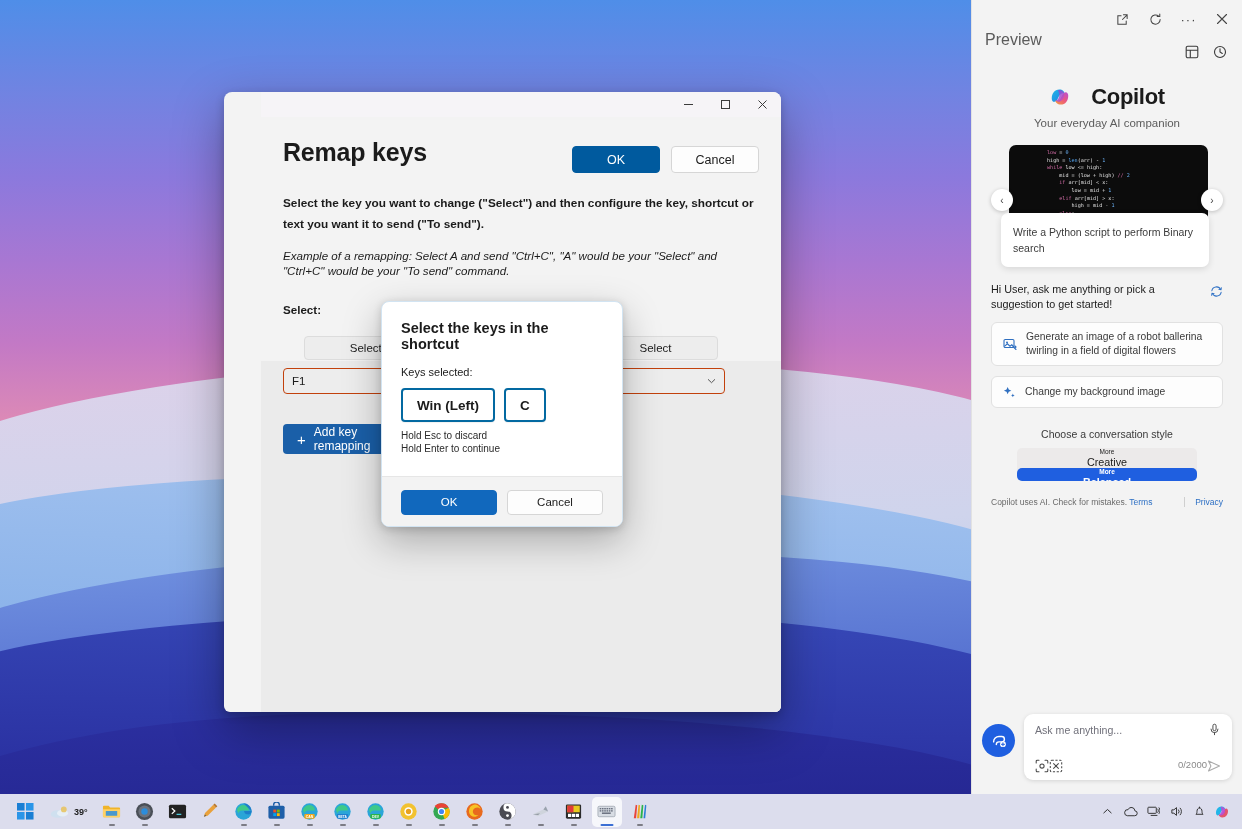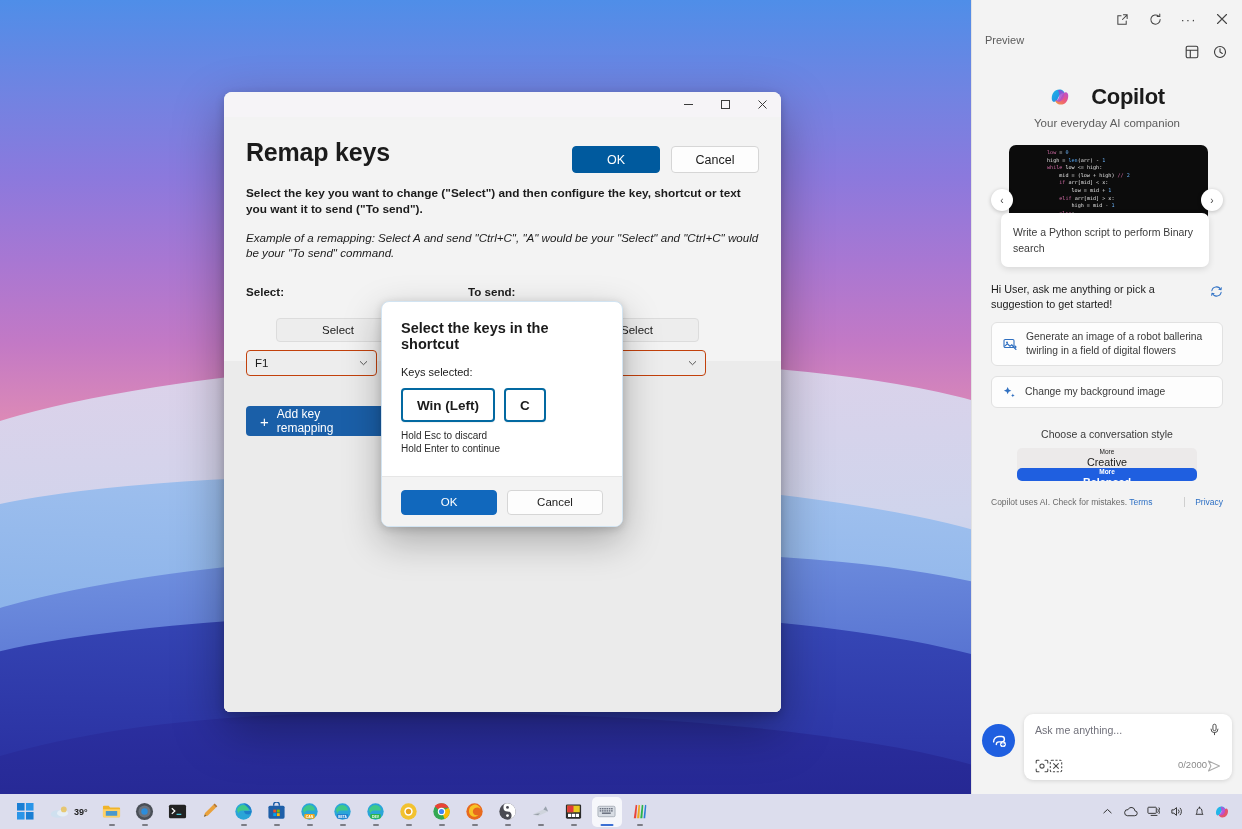--- a/index.html
+++ b/index.html
@@ -53,20 +53,21 @@
     transform: rotate(-1.2deg);
   }
 
   
   #remap-window {
     position: absolute; left: 224px; top: 92px; width: 557px; height: 620px;
     background: #f3f3f3;
     border-radius: 8px 8px 6px 6px;
     box-shadow: 0 18px 50px rgba(0,0,0,.34), 0 3px 10px rgba(0,0,0,.20);
     overflow: hidden;
+    padding-left: 37px;
   }
   #remap-titlebar {
     height: 25px; background: #f6f4f7; display: flex; justify-content: flex-end;
     align-items: stretch;
   }
   .tb-btn {
     width: 37px; display: flex; align-items: center; justify-content: center;
     color: #3b3b3b; font-size: 10px; cursor: default;
   }
   #remap-body { padding: 0 22px; background: #f3f3f3; position: relative; height: 595px; }
@@ -80,22 +81,22 @@
     background: #005a9e; color: #fff; border: 1px solid #005a9e;
     border-radius: 4px; font-size: 12.5px; width: 88px; height: 27px;
     display: flex; align-items: center; justify-content: center; cursor: default;
   }
   .btn-plain {
     background: #fdfdfd; color: #1b1b1b; border: 1px solid #d6d6d6;
     border-radius: 4px; font-size: 12.5px; width: 88px; height: 27px;
     display: flex; align-items: center; justify-content: center; cursor: default;
   }
   #remap-desc {
-    margin-top: 12px; font-size: 11.8px; font-weight: 700; color: #1b1b1b;
-    line-height: 16px; max-width: 545px;
+    margin-top: 20px; font-size: 11.8px; font-weight: 700; color: #1b1b1b;
+    line-height: 21px; max-width: 545px;
   }
   #remap-example {
     margin-top: 13px; font-size: 11.6px; font-style: italic; color: #1b1b1b;
     line-height: 15px; max-width: 545px;
   }
   #col-headers {
     margin-top: 25px; display: flex; font-size: 11.6px; font-weight: 700; color: #1b1b1b;
   }
   #col-headers .c1 { width: 222px; }
   #remap-rows { margin-top: 20px; display: flex; gap: 0; }
@@ -154,21 +155,21 @@
   #modal-footer .btn-accent { width: 97px; height: 25px; background:#1168bd; border-color:#1168bd; font-size:11.5px; }
   #modal-footer .btn-plain { width: 97px; height: 25px; font-size:11.5px; }
 
   
   #copilot {
     position: absolute; right: 0; top: 0; width: 271px; height: 794px;
     background: #f3f3f3; display: flex; flex-direction: column;
     border-left: 1px solid #e2e2e2;
   }
   #cp-titlebar { height: 38px; display: flex; align-items: center; padding: 0 4px 0 13px; }
-  #cp-preview-label { font-size: 11px; color: #5b5b5b; flex: 1; margin-top: 41px; }
+  #cp-preview-label { font-size: 16px; color: #5b5b5b; flex: 1; margin-top: 41px; }
   .cp-tb-btn {
     width: 33px; height: 30px; display: flex; align-items: center; justify-content: center;
     color: #444; border-radius: 4px; cursor: default;
   }
   #cp-subbar { height: 28px; display: flex; justify-content: flex-end; align-items: center; padding-right: 10px; gap: 4px;}
   .cp-sub-btn { width: 24px; height: 24px; display:flex; align-items:center; justify-content:center; color:#3a3a3a; cursor: default;}
 
   #cp-scroll { flex: 1; overflow: hidden; display: flex; flex-direction: column; align-items: center; }
   #cp-brand { display: flex; align-items: center; gap: 20px; margin-top: 18px; }
   #cp-logo { width: 22px; height: 22px; }

